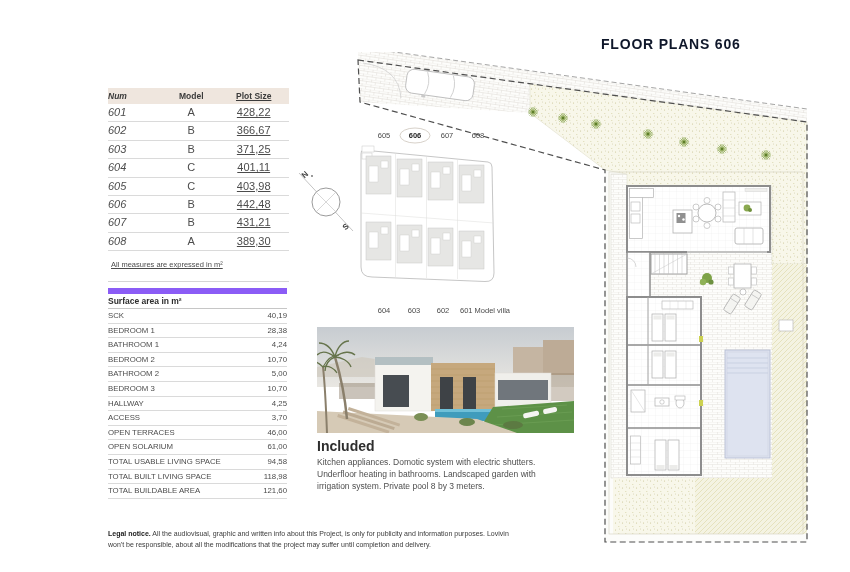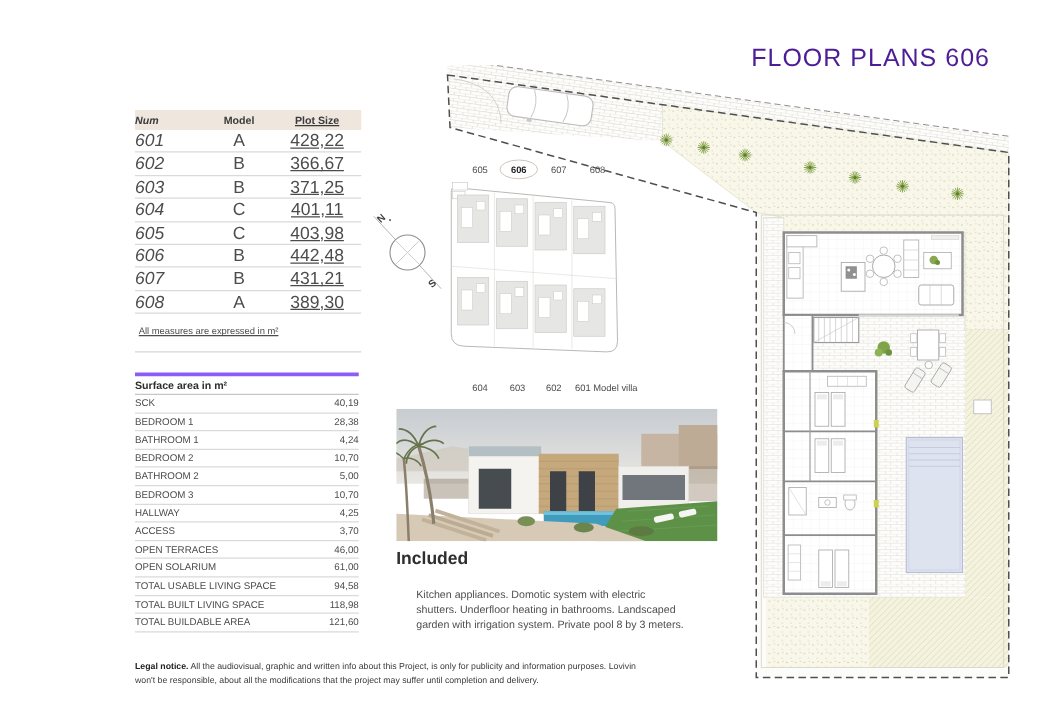--- a/index.html
+++ b/index.html
@@ -2,46 +2,46 @@
 <html><head>
 <meta charset="utf-8">
 <style>
   html,body{margin:0;padding:0;background:#ffffff;}
   .page{position:relative;width:850px;height:572px;background:#ffffff;overflow:hidden;
         font-family:"Liberation Sans","DejaVu Sans",sans-serif;color:#3f3f3f;}
 
   
   .plots-table{position:absolute;left:108px;top:88px;width:181px;}
   .pt-head{display:flex;background:#efe6de;font-weight:bold;font-size:8.5px;height:16px;line-height:16px;color:#3b3b3b;}
-  .pt-row{display:flex;font-size:14px;height:17.4px;line-height:17.5px;border-bottom:1px solid #dadada;color:#4c4c4c;}
+  .pt-row{display:flex;font-size:11px;height:17.4px;line-height:17.5px;border-bottom:1px solid #dadada;color:#4c4c4c;}
   .col-num{width:31%;text-align:left;font-style:italic;}
   .col-model{width:30%;text-align:center;}
   .col-size{width:39%;text-align:center;text-decoration:underline;}
   .pt-foot{margin-top:9px;font-size:7.5px;color:#4c4c4c;padding-left:3px;text-decoration:underline;}
   .tables-divider{position:absolute;left:108px;top:281px;width:181px;border-top:1px solid #d5d5d5;}
 
   
-  .surface-table{position:absolute;left:108px;top:298px;width:179px;border-top:3px solid #8b5cf6;}
+  .surface-table{position:absolute;left:108px;top:288px;width:179px;border-top:6px solid #8b5cf6;}
   .st-head{font-size:8.5px;font-weight:bold;height:14px;line-height:15.5px;border-bottom:1px solid #c6c6c6;color:#2e2e2e;}
   .st-row{display:flex;justify-content:space-between;font-size:7.8px;height:13.6px;line-height:14px;border-bottom:1px solid #dadada;color:#4c4c4c;}
 
   
   .legal{position:absolute;left:108px;top:529px;width:408px;font-size:7px;line-height:1.5;color:#3a3a3a;}
   .legal b{color:#222;}
 
   
   .compass{position:absolute;left:293px;top:163px;}
   .siteplan{position:absolute;left:348px;top:126px;}
   .villa{position:absolute;left:317px;top:327px;}
   .included{position:absolute;left:317px;top:438px;width:250px;}
   .included .inc-h{margin:0 0 3px;font-size:14px;font-weight:bold;color:#2e2e2e;}
-  .included .inc-b{margin:16px;font-size:8.5px;line-height:1.4;color:#4f4f4f;}
+  .included .inc-b{margin:0;font-size:8.5px;line-height:1.4;color:#4f4f4f;}
 
   
-  .plan-title{position:absolute;left:601px;top:36px;font-size:20px;letter-spacing:0.8px;color:#4c1d95;font-weight:400;z-index:5;}
+  .plan-title{position:absolute;left:601px;top:36px;font-size:14px;letter-spacing:0.8px;color:#0f172a;font-weight:700;z-index:5;}
   .floorplan{position:absolute;left:355px;top:52px;}
 
   svg text{font-family:"Liberation Sans","DejaVu Sans",sans-serif;}
 </style>
 </head>
 <body>
 
 <div class="page">
 
   <div class="plots-table">

